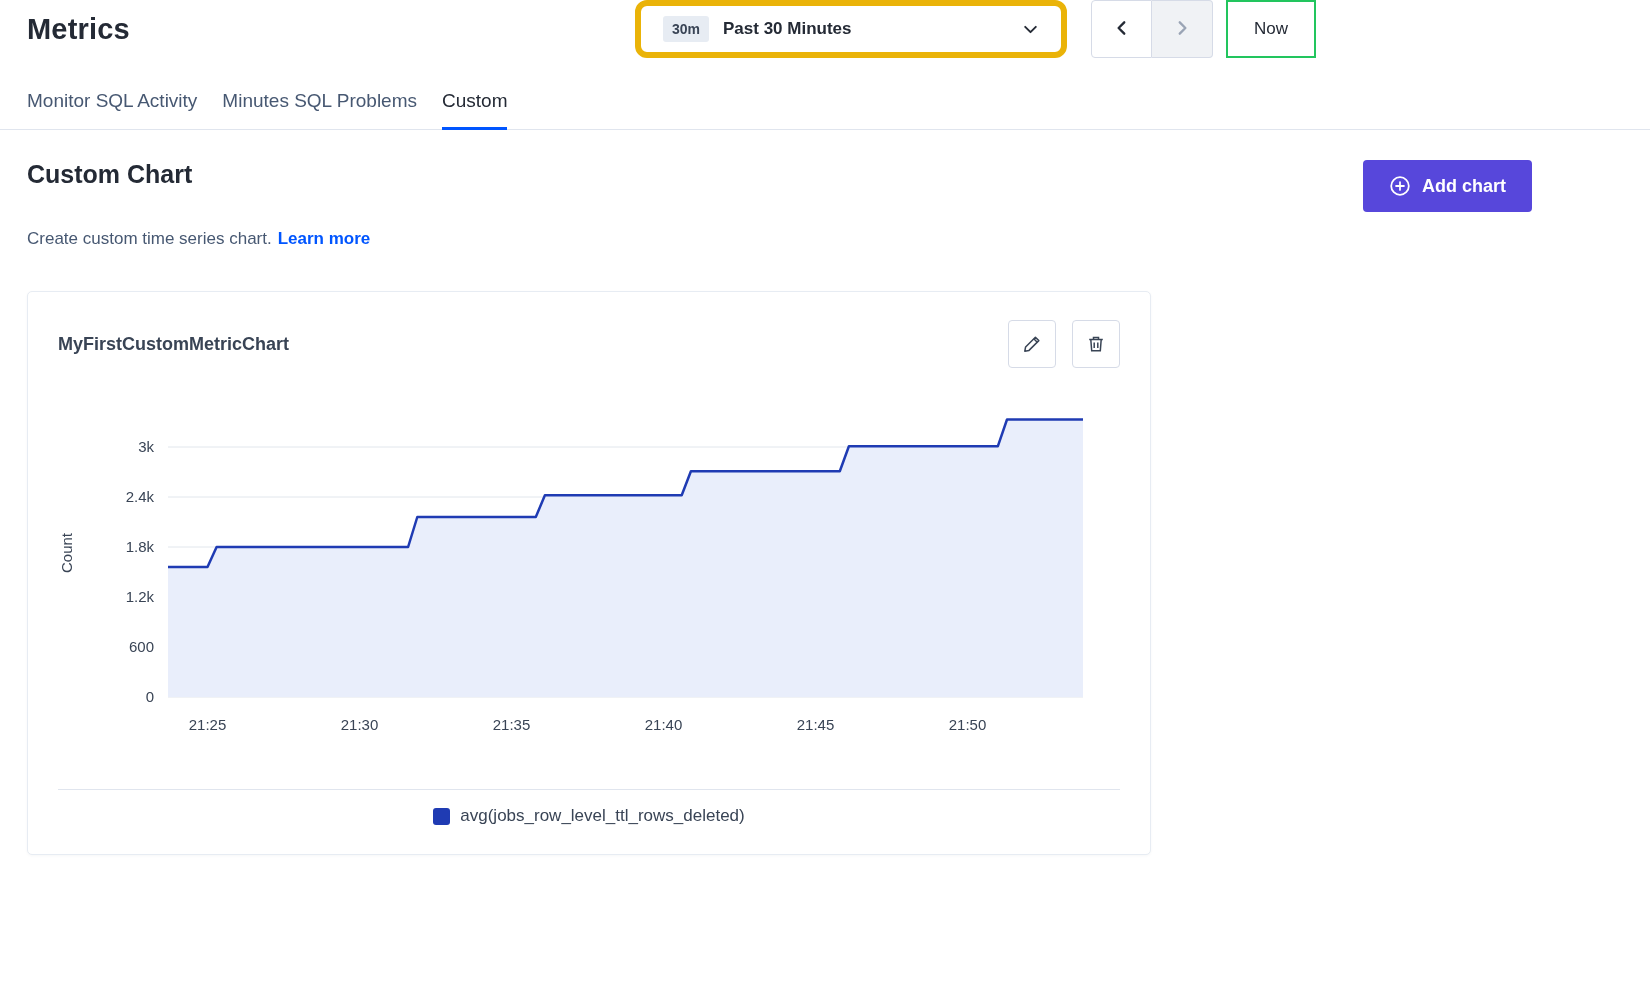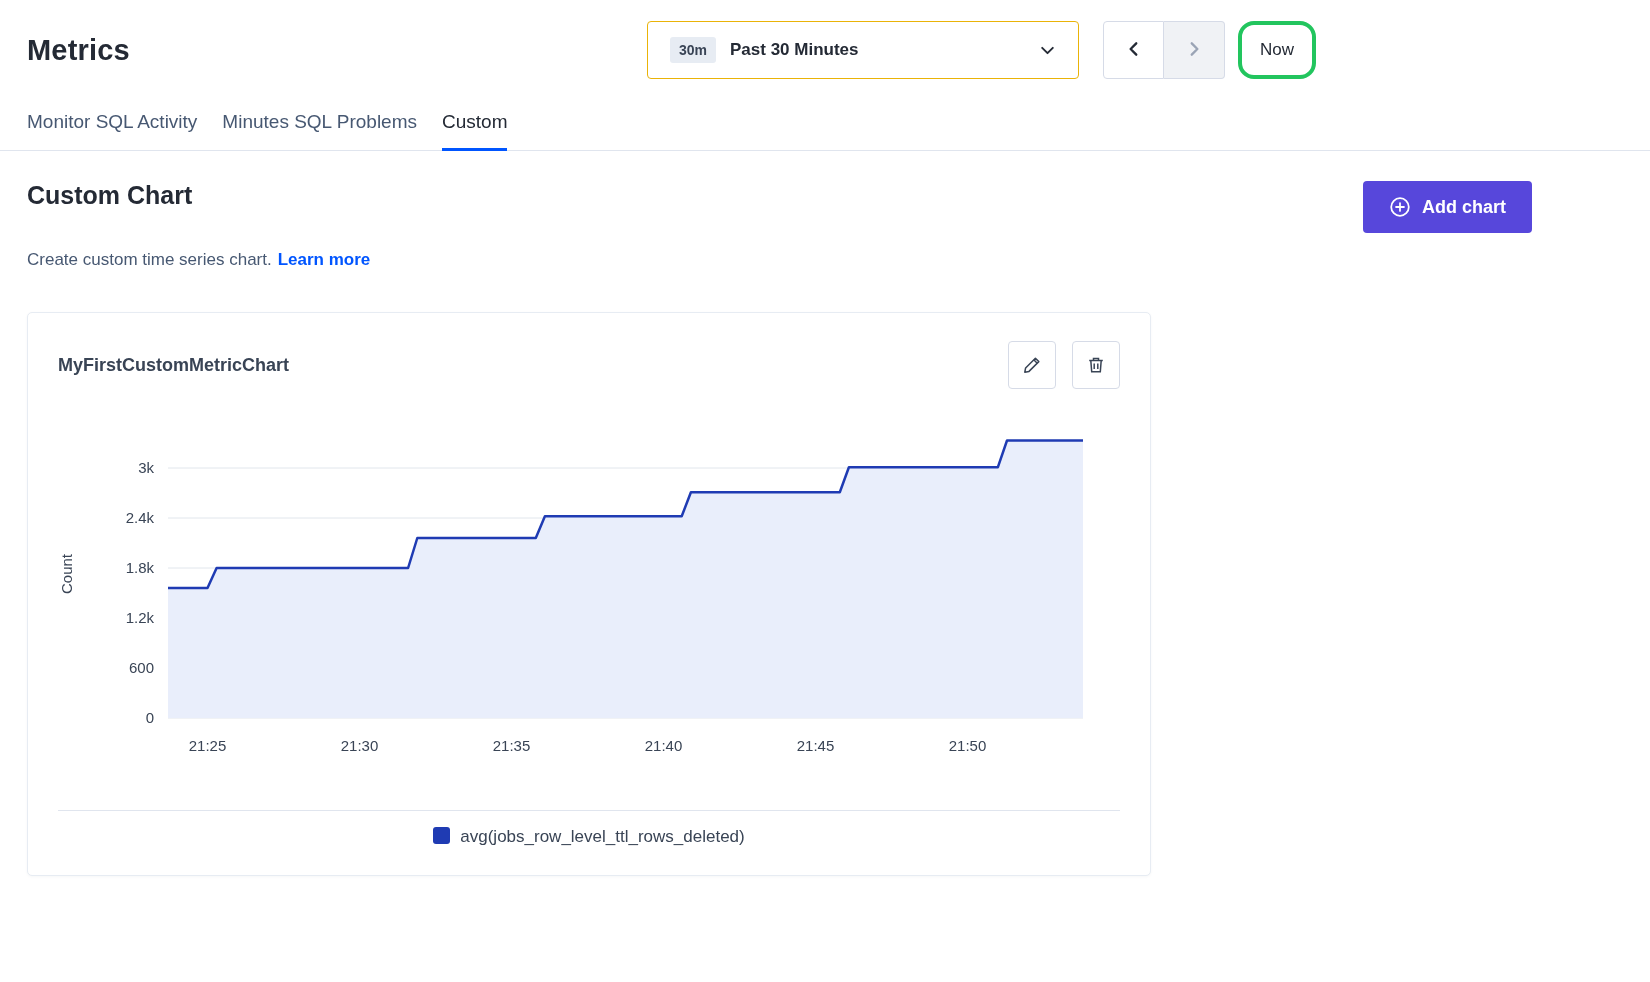--- a/index.html
+++ b/index.html
@@ -2,47 +2,47 @@
 <html><head>
 <meta charset="utf-8">
 <style>
   * { box-sizing: border-box; margin: 0; padding: 0; }
   html,body { width: 1650px; }
   body {
     font-family: "Liberation Sans", "DejaVu Sans", sans-serif;
     background: #ffffff;
     color: #242A35;
   }
-  .page { padding-top: 21px; }
+  .page { }
 
   
   .topbar { display: flex; align-items: center; padding-left: 27px; }
   .page-title { font-size: 29px; font-weight: 700; letter-spacing: .2px; color: #242A35; }
   .controls { margin-left: auto; margin-right: 334px; display: flex; align-items: center; }
   .range-dropdown {
     display: flex; align-items: center; width: 432px; height: 58px;
-    background: #fff; border: 1px solid #eab308; border-radius: 4px;
+    background: #fff; border: 6px solid #eab308; border-radius: 12px;
     padding: 0 22px; cursor: pointer; font-family: inherit;
   }
   .range-badge {
     background: #E7ECF3; color: #394455; font-size: 14px; font-weight: 700;
     padding: 5px 9px; border-radius: 3px; margin-right: 14px;
   }
   .range-label { font-size: 17px; font-weight: 600; color: #242A35; }
   .range-chev { margin-left: auto; display: flex; align-items: center; }
   .pager { display: flex; margin-left: 24px; }
   .pager-btn {
     width: 61px; height: 58px; display: flex; align-items: center; justify-content: center;
     background: #fff; border: 1px solid #D6DBE7; cursor: pointer;
   }
   .pager-btn.prev { border-radius: 4px 0 0 4px; }
   .pager-btn.next { border-radius: 0 4px 4px 0; border-left: none; background: #F0F2F5; cursor: default; }
   .now-btn {
-    margin-left: 13px; width: 78px; height: 58px; background: #fff;
-    border: 4px solid #22c55e; border-radius: 16px; font-size: 17px; font-weight: 500;
+    margin-left: 13px; width: 90px; height: 58px; background: #fff;
+    border: 2px solid #22c55e; border-radius: 0; font-size: 17px; font-weight: 500;
     color: #242A35; cursor: pointer; font-family: inherit;
   }
 
   
   .tabs {
     display: flex; gap: 25px; padding-left: 27px; margin-top: 32px;
     border-bottom: 1px solid #E0E5EE;
   }
   .tab {
     font-size: 19px; color: #475872; padding: 0 0 15px 0; cursor: pointer;
@@ -76,21 +76,21 @@
   .icon-btn {
     width: 48px; height: 48px; background: #fff; border: 1px solid #D6DBE7;
     border-radius: 4px; display: flex; align-items: center; justify-content: center; cursor: pointer;
   }
   #chart-svg { display: block; width: 1122px; height: 360px; margin-top: 16px; }
   .gridline { stroke: #E1E6EC; stroke-width: 1; }
   .tick { font-size: 15px; fill: #394455; font-family: "Liberation Sans","DejaVu Sans",sans-serif; }
   .xtick { text-anchor: middle; }
   .ytick { text-anchor: end; }
   .sep { border-top: 1px solid #E0E5EE; margin: 45px 30px 0 30px; }
-  .legend { display: flex; align-items: flex-start; justify-content: center; gap: 10px; margin-top: 16px; padding-bottom: 28px; }
+  .legend { display: flex; align-items: center; justify-content: center; gap: 10px; margin-top: 16px; padding-bottom: 28px; }
   .swatch { width: 17px; height: 17px; border-radius: 3px; background: #1F3BB3; display: inline-block; }
   .legend-label { font-size: 17px; color: #394455; }
 </style>
 </head>
 <body>
 
 <div class="page">
 
   <div class="topbar">
     <h1 class="page-title">Metrics</h1>

